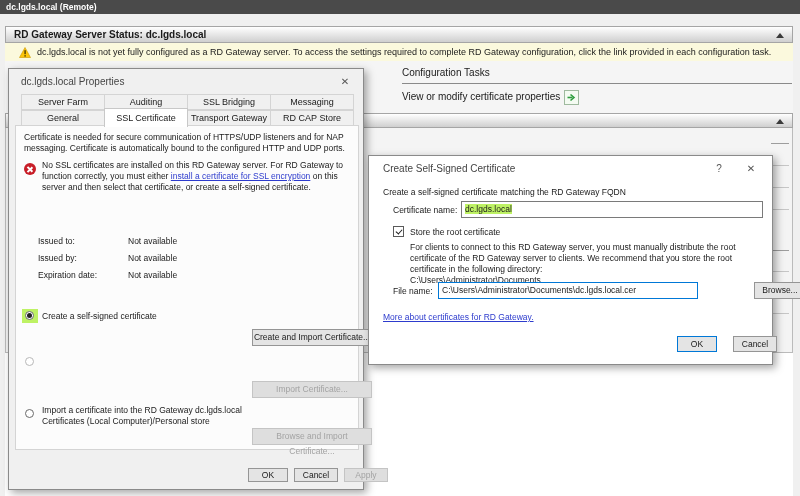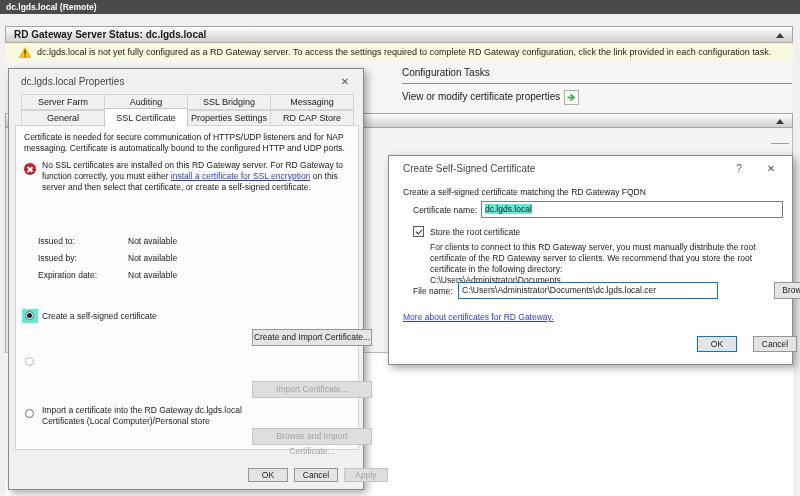--- a/index.html
+++ b/index.html
@@ -41,21 +41,21 @@
 
   .btn{background:#e4e4e4;border:1px solid #959595;box-sizing:border-box;font-size:8.5px;
        text-align:center;line-height:15px;height:17px;margin-left:40px;}
   .btn.small{height:14px;line-height:12px;}
   .btn.dis{background:#dedede;border-color:#c4c4c4;color:#a3a3a3;text-align:center;}
   .btn.focus{border:1px solid #0078d7;}
 
   .radio{width:9px;height:9px;border:1px solid #6a6a6a;border-radius:50%;background:#fff;box-sizing:border-box;}
   .radio.sel::after{content:"";display:block;width:5px;height:5px;margin:1px;border-radius:50%;background:#222;}
   .radio.dis{border-color:#b8b8b8;}
-  .hl{background:#5eead4;}
+  .hl{background:#bef264;}
 
   .errico{width:12px;height:12px;border-radius:50%;background:#c81e28;position:relative;}
   .errico::before,.errico::after{content:"";position:absolute;left:5.3px;top:2.5px;width:1.6px;height:7px;background:#fff;}
   .errico::before{transform:rotate(45deg);}
   .errico::after{transform:rotate(-45deg);}
 
   .checkbox{width:11px;height:11px;border:1px solid #5a5a5a;background:#fff;box-sizing:border-box;position:relative;}
   .checkbox::after{content:"";position:absolute;left:2px;top:2px;width:5px;height:3px;
                    border-left:1.6px solid #1a1a1a;border-bottom:1.6px solid #1a1a1a;transform:rotate(-48deg);}
 
@@ -121,21 +121,21 @@
     <div class="abs dlg-title" style="left:12px;top:7px;">dc.lgds.local Properties</div>
     <div class="abs sysbtn" style="right:10px;top:5px;">✕</div>
 
     <div class="abs tab" style="left:12px;top:25px;">Server Farm</div>
     <div class="abs tab" style="left:95px;top:25px;">Auditing</div>
     <div class="abs tab" style="left:178px;top:25px;">SSL Bridging</div>
     <div class="abs tab" style="left:261px;top:25px;">Messaging</div>
 
     <div class="abs tab" style="left:12px;top:41px;">General</div>
     <div class="abs tab active" style="left:95px;top:39px;">SSL Certificate</div>
-    <div class="abs tab" style="left:178px;top:41px;">Properties Settings</div>
+    <div class="abs tab" style="left:178px;top:41px;">Transport Gateway</div>
     <div class="abs tab" style="left:261px;top:41px;">RD CAP Store</div>
 
     <div class="abs tabpage" style="left:6px;top:56px;width:344px;height:325px;">
 
       <div class="abs txt" style="left:8px;top:6px;width:330px;">Certificate is needed for secure communication of HTTPS/UDP listeners and for NAP messaging. Certificate is automatically bound to the configured HTTP and UDP ports.</div>
 
       <div class="abs errico" style="left:8px;top:37px;"></div>
       <div class="abs txt" style="left:26px;top:34px;width:312px;">
         <span>No SSL certificates are installed on this RD Gateway server. For RD Gateway to function correctly, you must either </span><a class="link">install a certificate for SSL encryption</a><span> on this server and then select that certificate, or create a self-signed certificate.</span>
       </div>
@@ -162,21 +162,21 @@
       <div class="abs txt" style="left:26px;top:279px;width:244px;">Import a certificate into the RD Gateway dc.lgds.local Certificates (Local Computer)/Personal store</div>
 
       <div class="abs btn dis" style="left:196px;top:302px;width:120px;">Browse and Import Certificate...</div>
     </div>
 
     <div class="abs btn small" style="left:199px;top:399px;width:40px;">OK</div>
     <div class="abs btn small" style="left:245px;top:399px;width:44px;">Cancel</div>
     <div class="abs btn small dis" style="left:295px;top:399px;width:44px;">Apply</div>
   </div>
 
-  <div class="abs dialog white" style="left:388px;top:155px;width:405px;height:210px;z-index:6;">
+  <div class="abs dialog white" style="left:368px;top:155px;width:405px;height:210px;z-index:6;">
     <div class="abs dlg-title" style="left:14px;top:7px;">Create Self-Signed Certificate</div>
     <div class="abs sysbtn" style="left:342px;top:5px;">?</div>
     <div class="abs sysbtn" style="left:374px;top:5px;">✕</div>
 
     <div class="abs txt" style="left:14px;top:31px;width:380px;">Create a self-signed certificate matching the RD Gateway FQDN</div>
 
     <div class="abs lbl" style="left:24px;top:49px;">Certificate name:</div>
     <div class="abs field" style="left:92px;top:45px;width:302px;height:17px;"><span class="hl">dc.lgds.local</span></div>
 
     <div class="abs checkbox" style="left:24px;top:70px;"></div>

